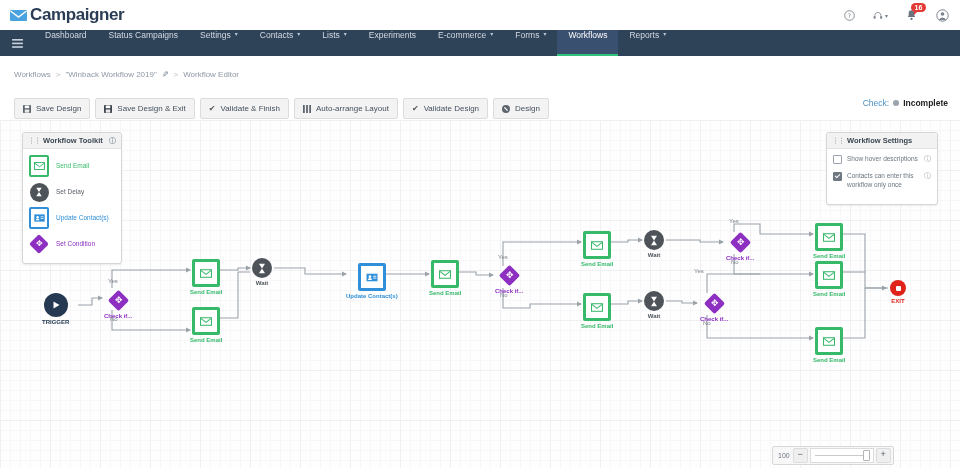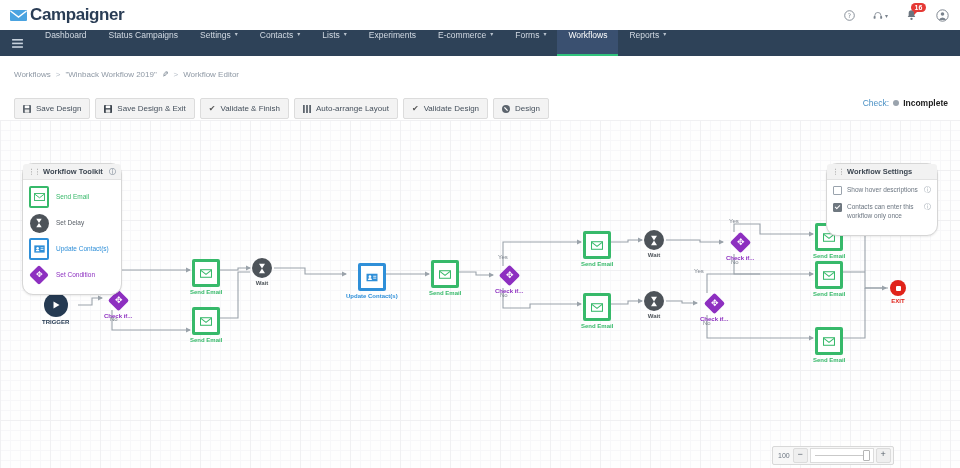--- a/index.html
+++ b/index.html
@@ -60,21 +60,21 @@
     background-image:
       linear-gradient(to right, #f0f0f2 1px, transparent 1px),
       linear-gradient(to bottom, #f0f0f2 1px, transparent 1px),
       linear-gradient(to right, #f7f7f9 1px, transparent 1px),
       linear-gradient(to bottom, #f7f7f9 1px, transparent 1px);
     background-size:50px 50px,50px 50px,10px 10px,10px 10px;
     overflow:hidden;
   }
 
   
-  .panel{position:absolute;background:#fff;border:1px solid #d6d6d6;border-radius:11px;box-shadow:0 1px 2px rgba(0,0,0,.08);margin-top:31px;}
+  .panel{position:absolute;background:#fff;border:1px solid #d6d6d6;border-radius:3px;box-shadow:0 1px 2px rgba(0,0,0,.08);}
   .panel-head{
     display:flex;align-items:center;height:15px;background:#f2f2f2;border-bottom:1px solid #e2e2e2;
     font-size:7.5px;font-weight:bold;color:#3d4752;padding:0 5px;border-radius:3px 3px 0 0;
   }
   .grip{color:#b4b4b4;font-size:7px;margin-right:3px;letter-spacing:-1px;cursor:move;}
   .panel-head .help{margin-left:auto;color:#9aa3ad;font-size:7px;cursor:pointer;}
 
   #toolkit{left:22px;top:12px;width:98px;}
   .tk-body{padding:4px 0 6px 0;}
   .tk-row{display:flex;align-items:center;padding:3px 6px;cursor:grab;}

